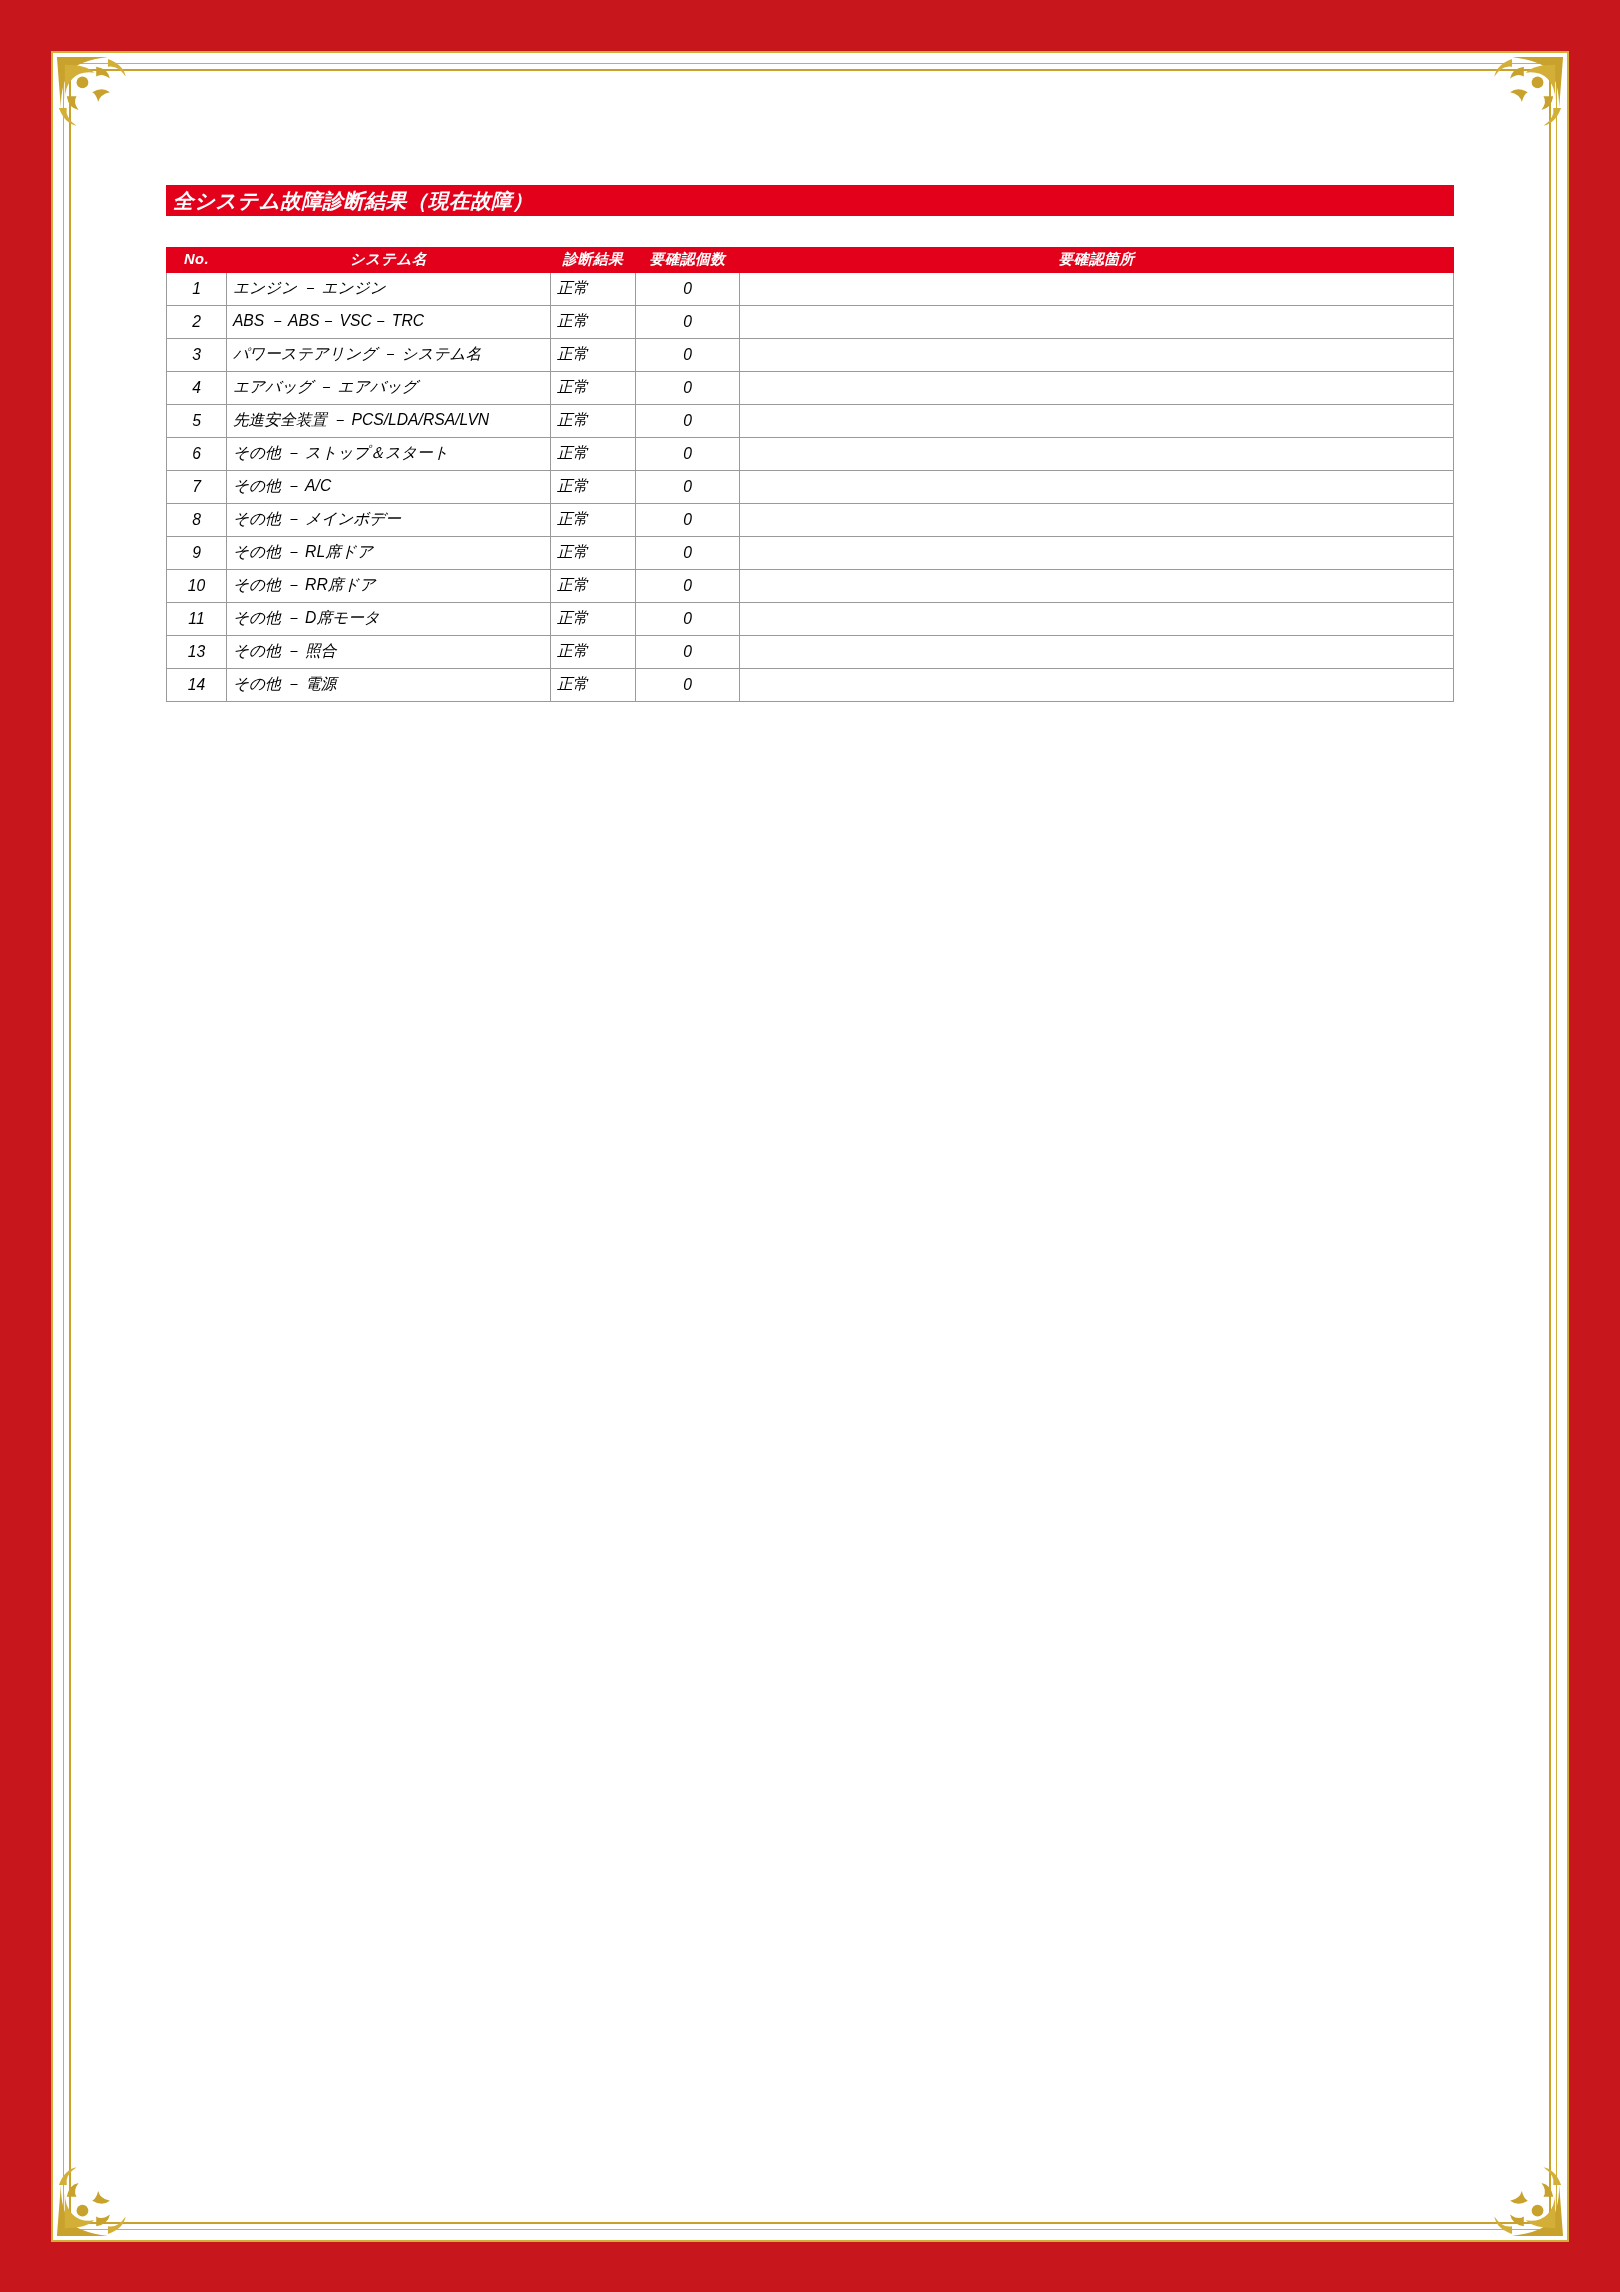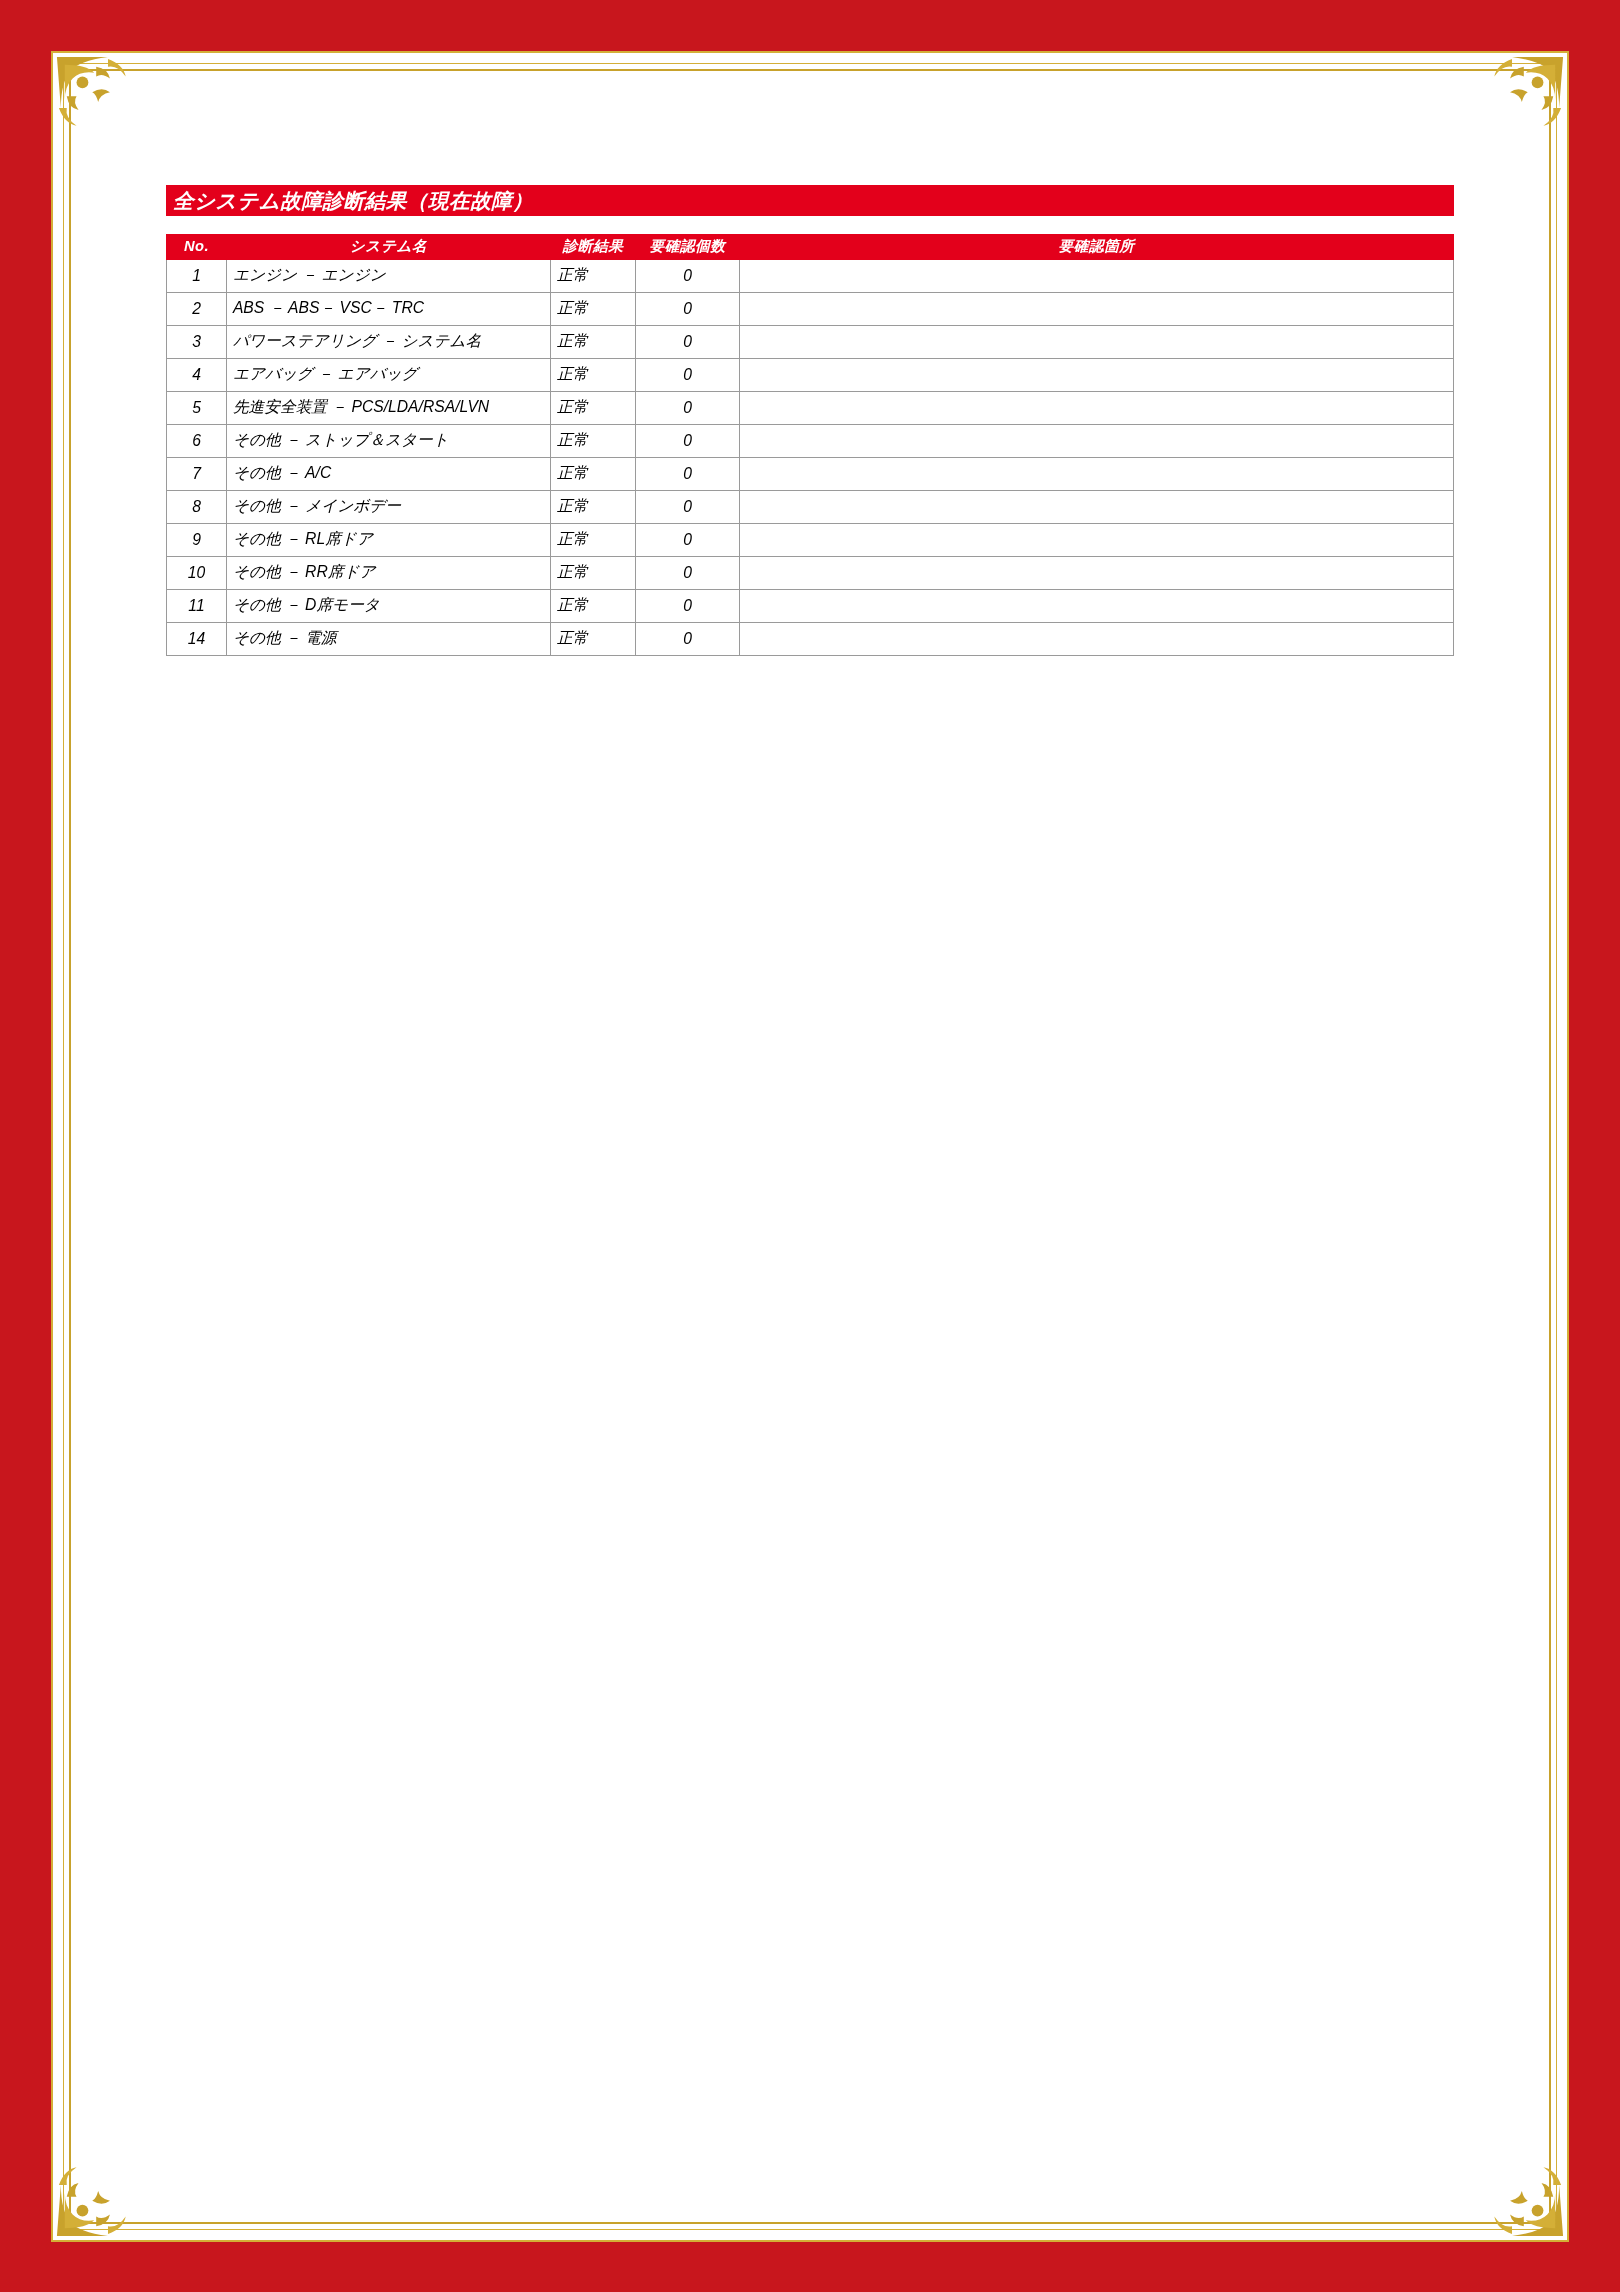--- a/index.html
+++ b/index.html
@@ -75,21 +75,21 @@
     line-height: 29px;
     height: 29px;
     padding: 1px 0 1px 6.9px;
     box-sizing: content-box;
     letter-spacing: 0.5px;
   }
 
   table.report {
     width: 100%;
     border-collapse: collapse;
-    margin-top: 18px;
+    margin-top: 31px;
     table-layout: fixed;
   }
   table.report th {
     background: #e3001b;
     color: #ffffff;
     font-size: 14.7px;
     font-weight: bold;
     height: 23.5px;
     line-height: 23.5px;
     padding: 0;
@@ -267,20 +267,27 @@
           <td class="col-note"></td>
         </tr>
         <tr>
           <td class="col-no">11</td>
           <td class="col-system">その他 － D席モータ</td>
           <td class="col-result">正常</td>
           <td class="col-count">0</td>
           <td class="col-note"></td>
         </tr>
         <tr>
+          <td class="col-no">13</td>
+          <td class="col-system">その他 － 照合</td>
+          <td class="col-result">正常</td>
+          <td class="col-count">0</td>
+          <td class="col-note"></td>
+        </tr>
+        <tr>
           <td class="col-no">14</td>
           <td class="col-system">その他 － 電源</td>
           <td class="col-result">正常</td>
           <td class="col-count">0</td>
           <td class="col-note"></td>
         </tr>
       </tbody>
     </table>
 
   </div>

